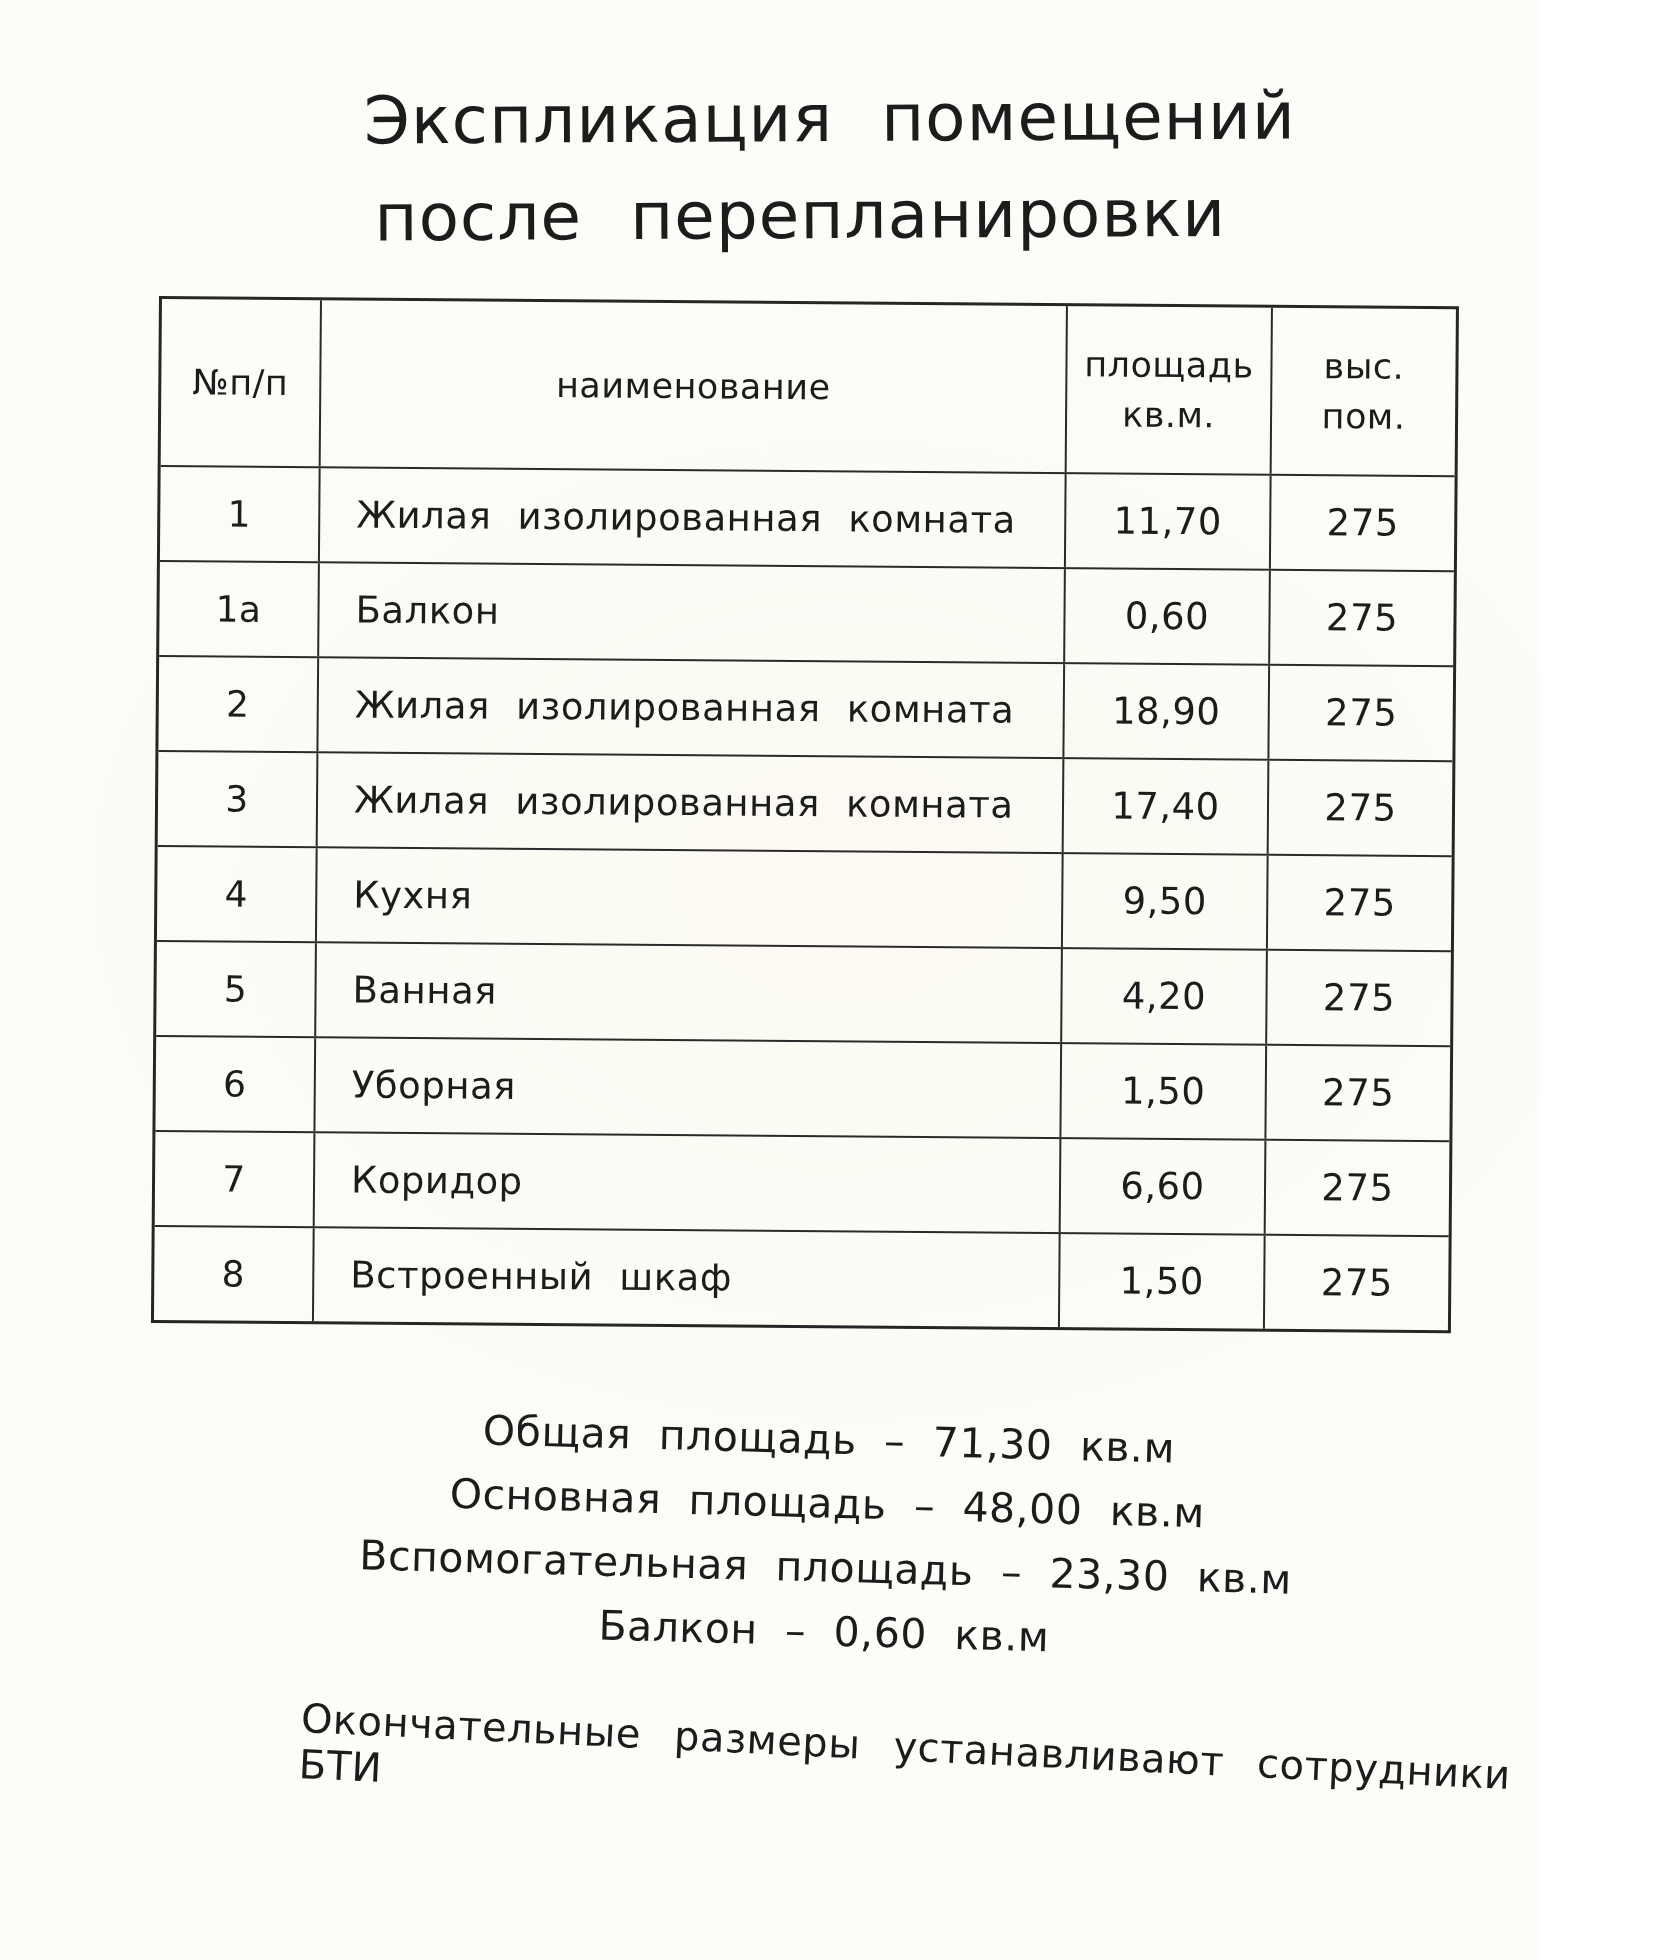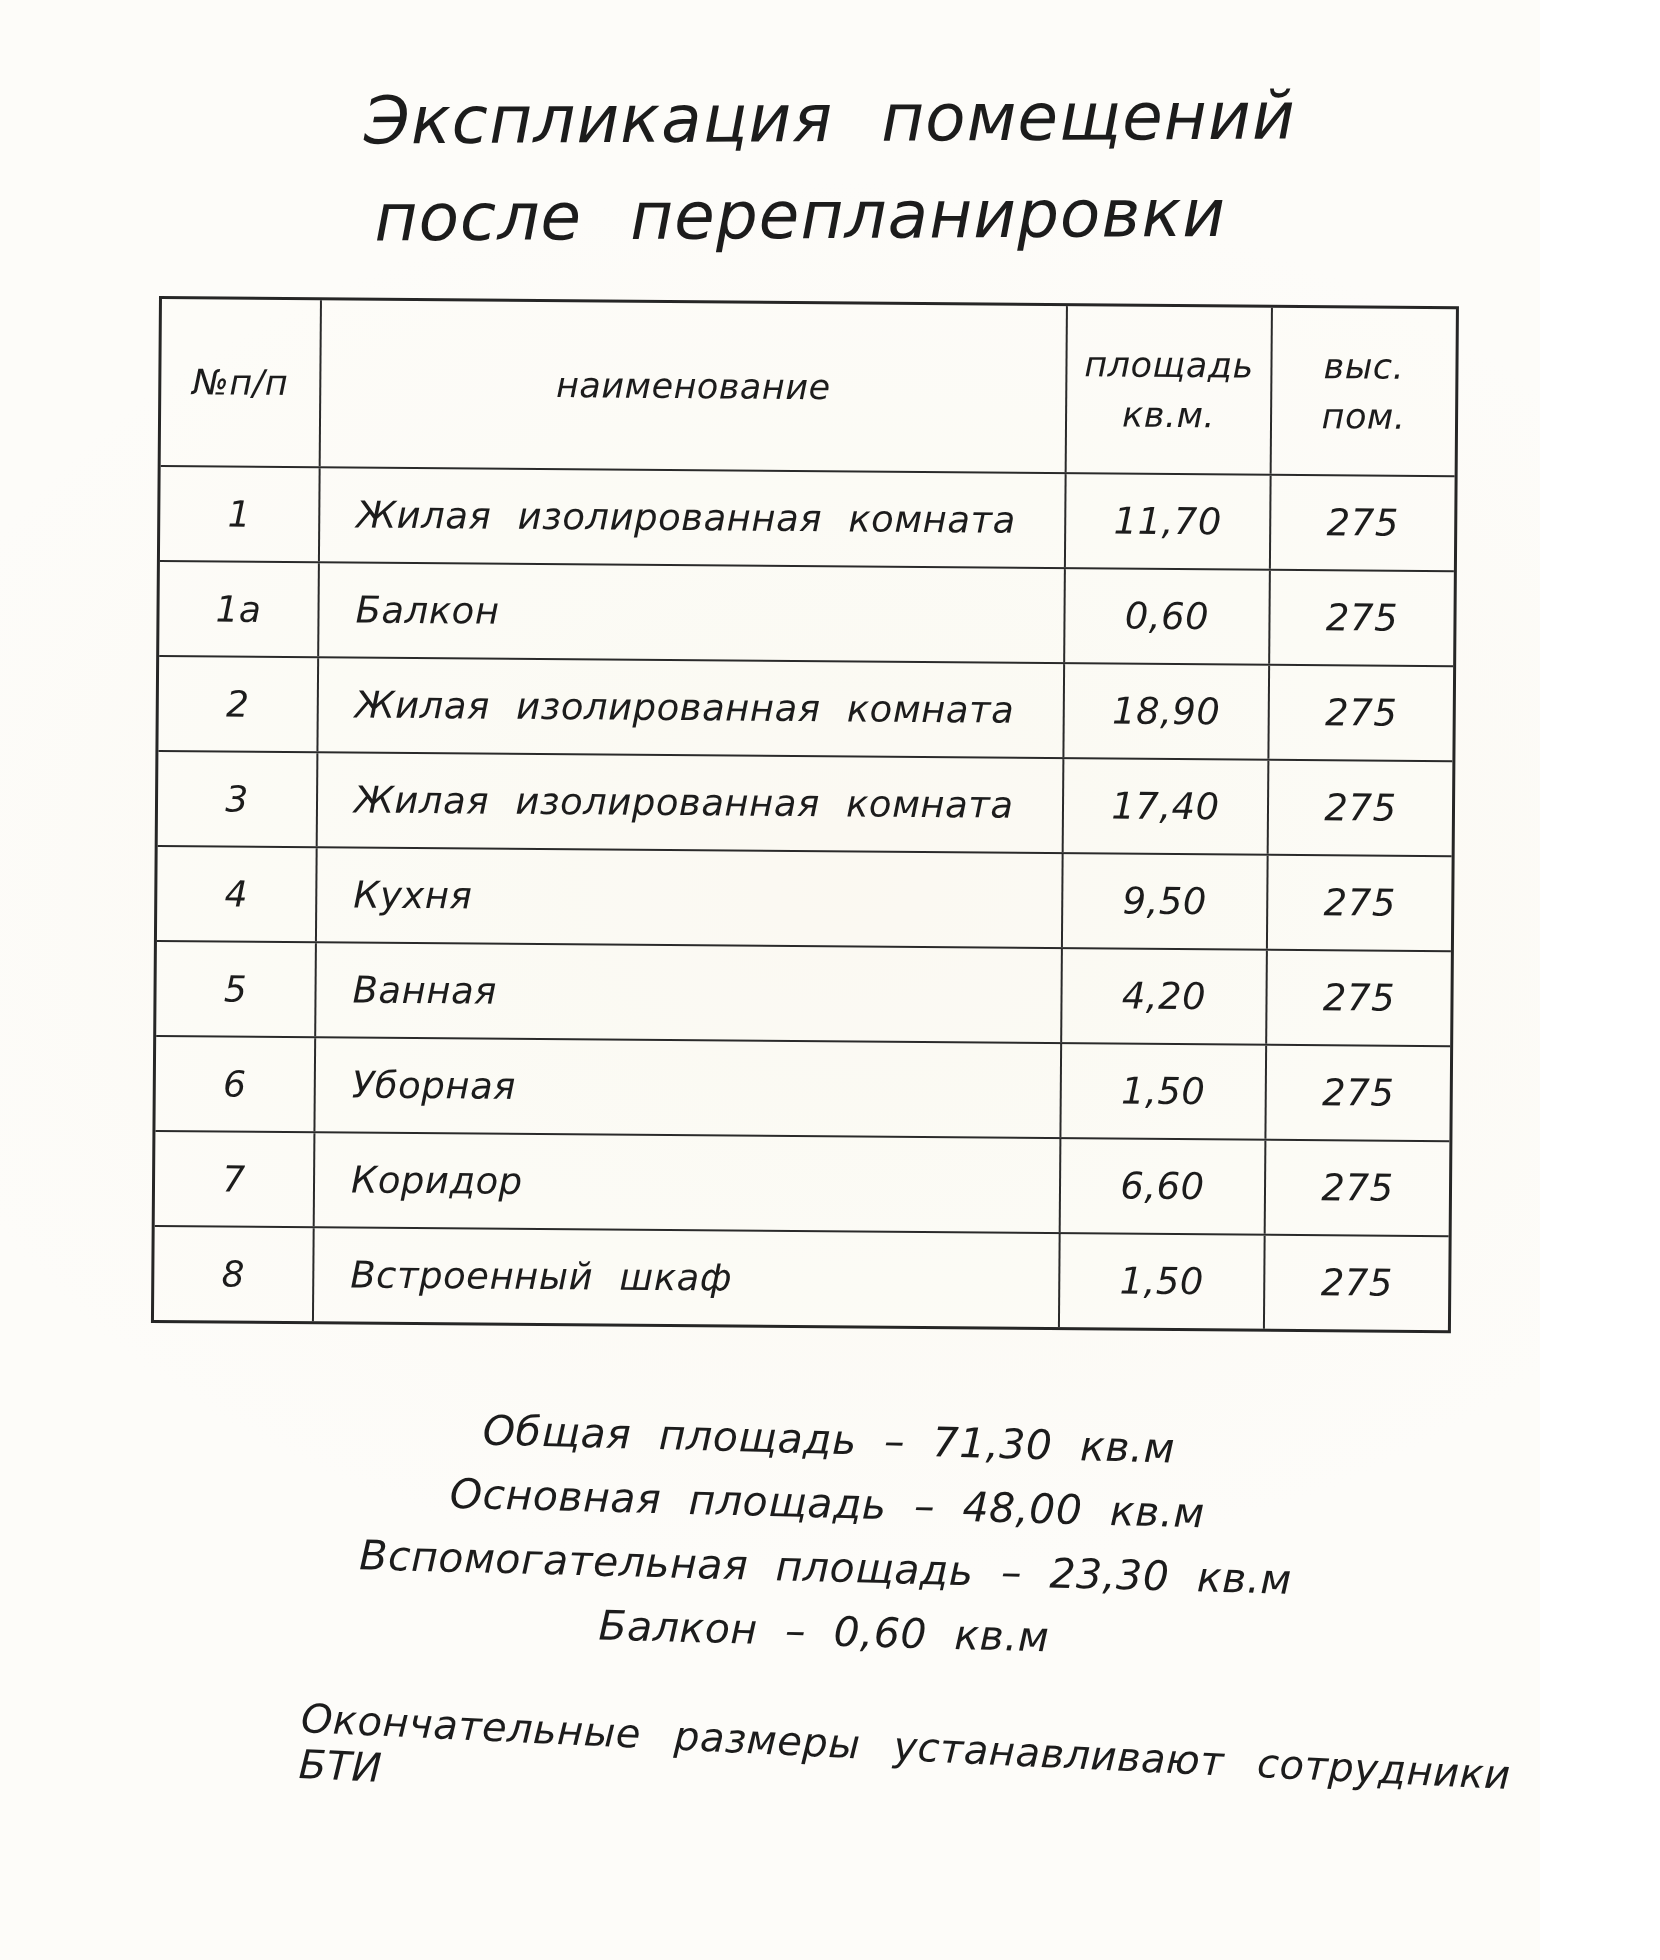--- a/index.html
+++ b/index.html
@@ -12,21 +12,20 @@
   }
   .page {
     position: relative;
     width: 1540px;
     height: 1960px;
     background:
       radial-gradient(ellipse 1400px 1000px at 55% 45%, rgba(250,247,238,.9) 0%, rgba(253,252,249,1) 70%),
       #fdfdfb;
     color: #1c1c1c;
     font-family: "DejaVu Sans", sans-serif;
-    font-style: italic;
   }
   
   .title {
     position: absolute;
     left: 0;
     top: 70px;
     width: 1660px;
     text-align: center;
     font-size: 66px;
     line-height: 97px;

